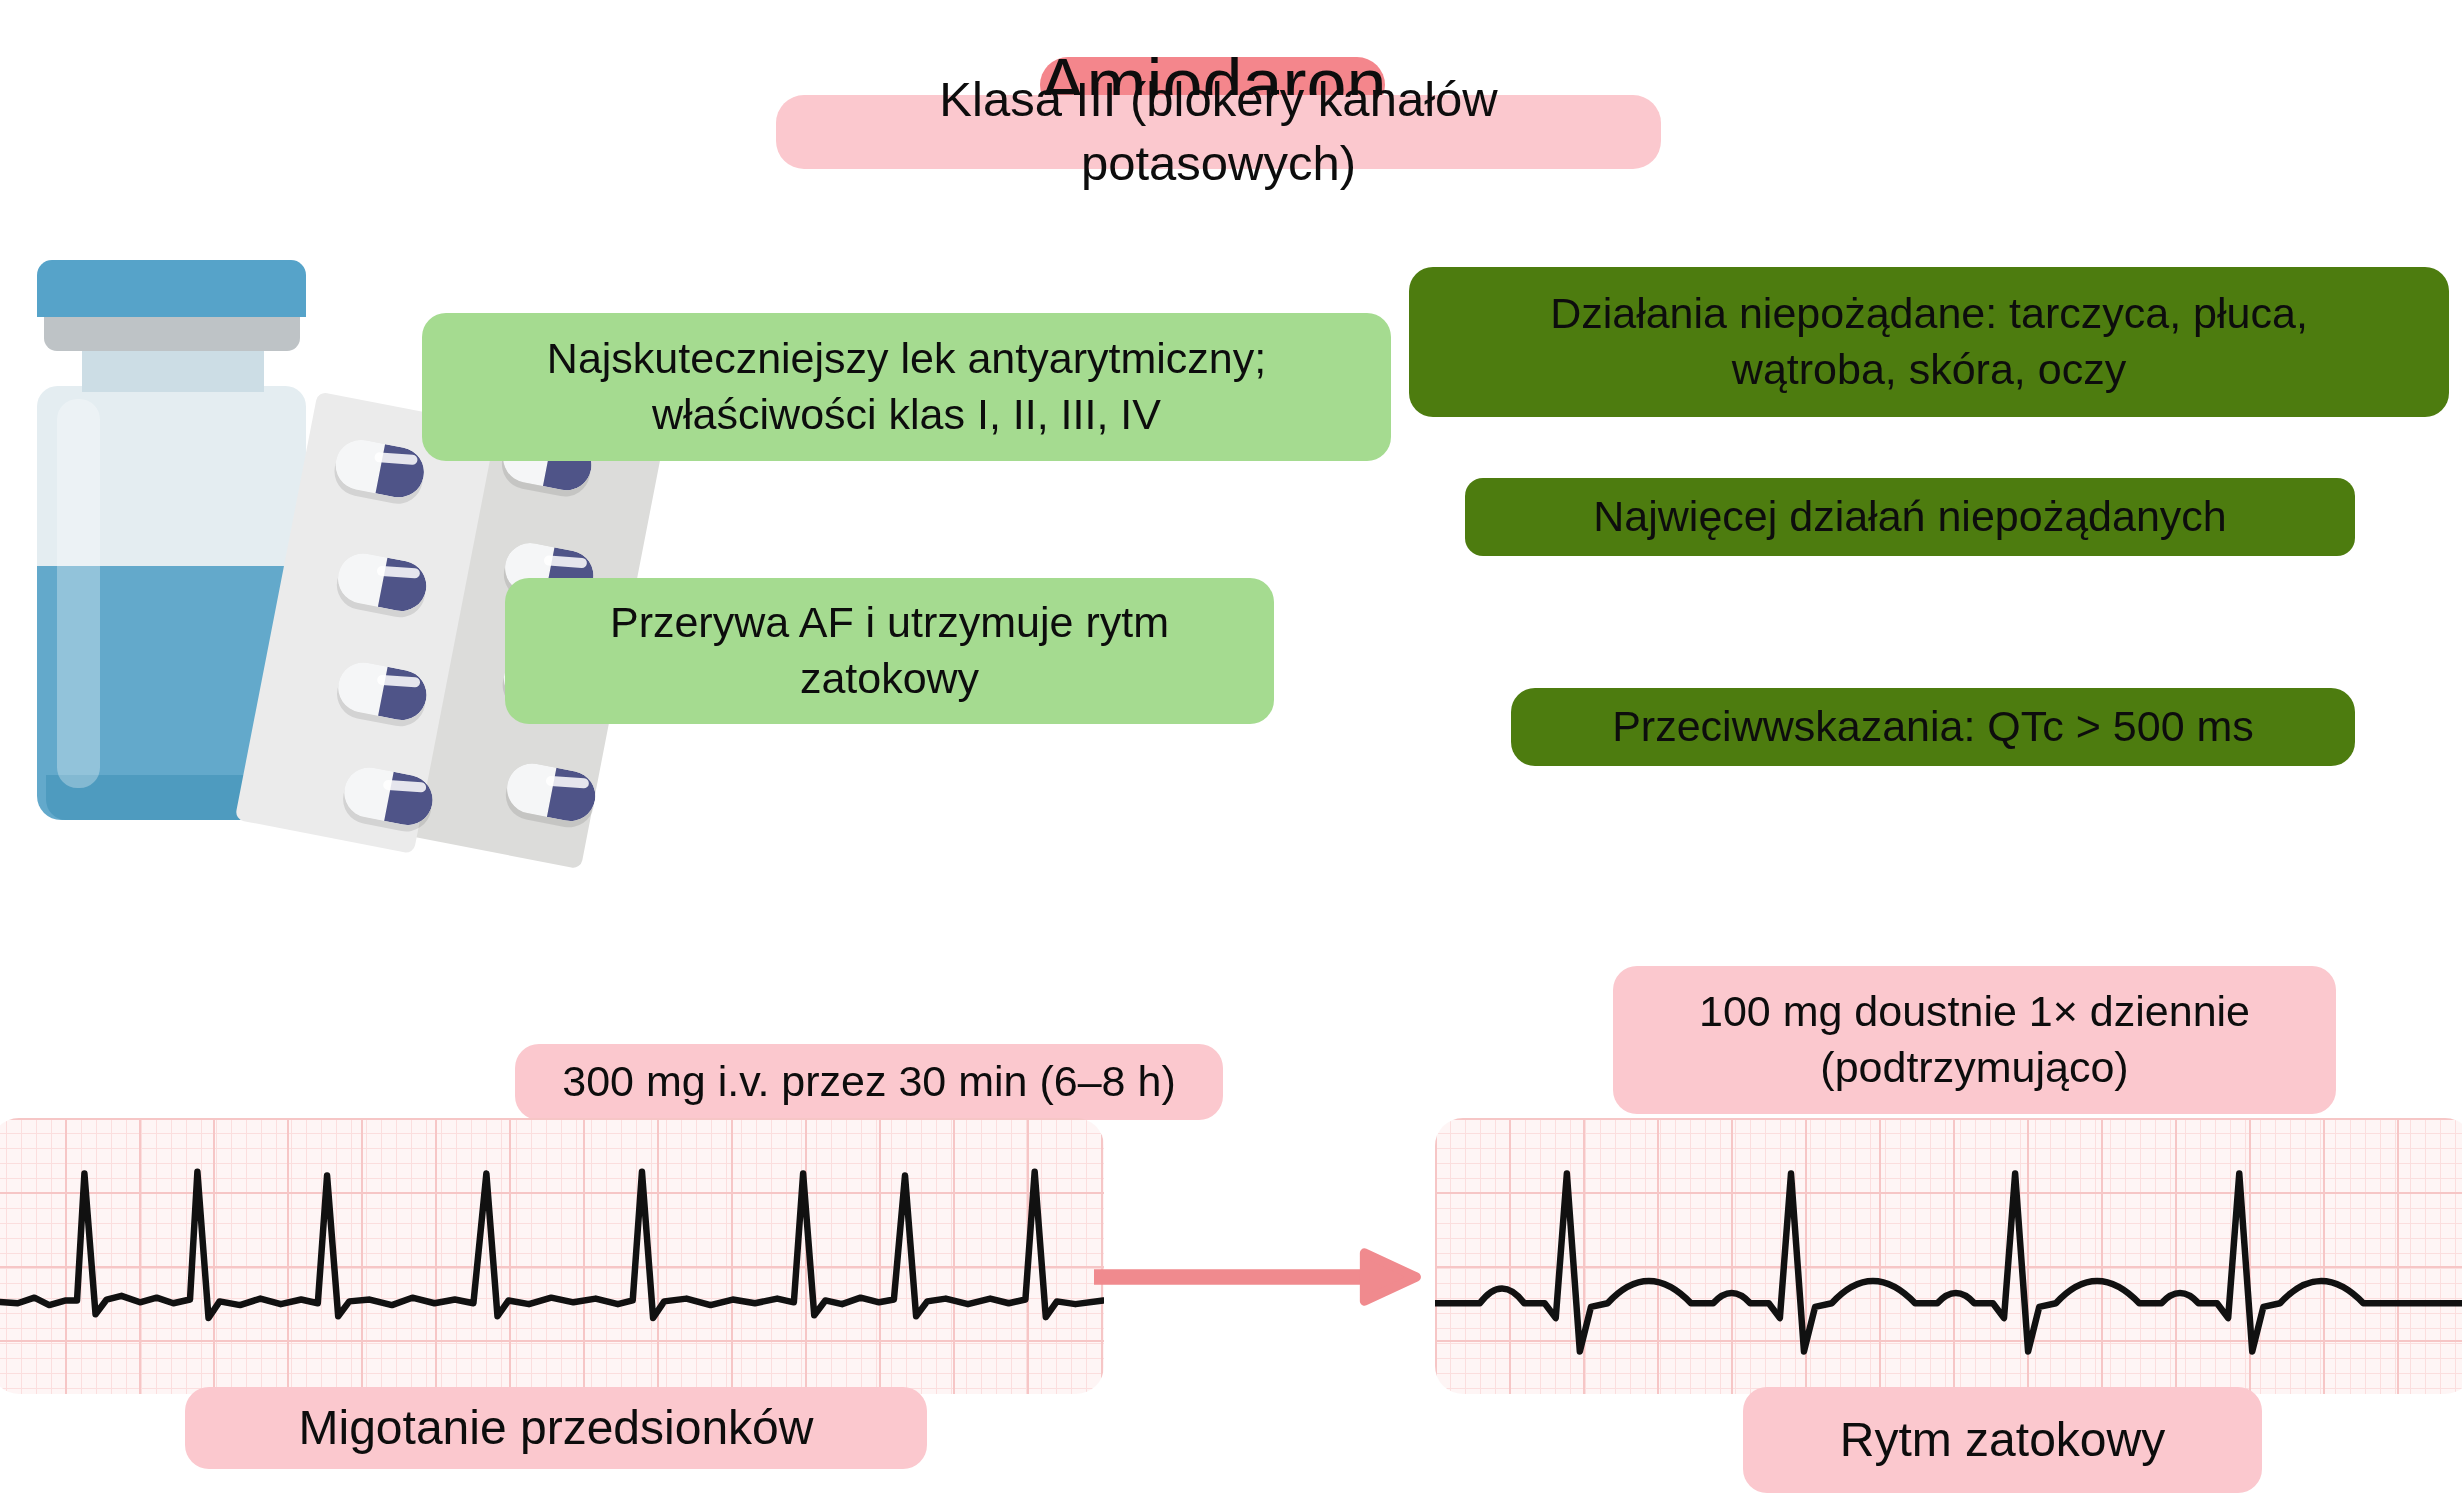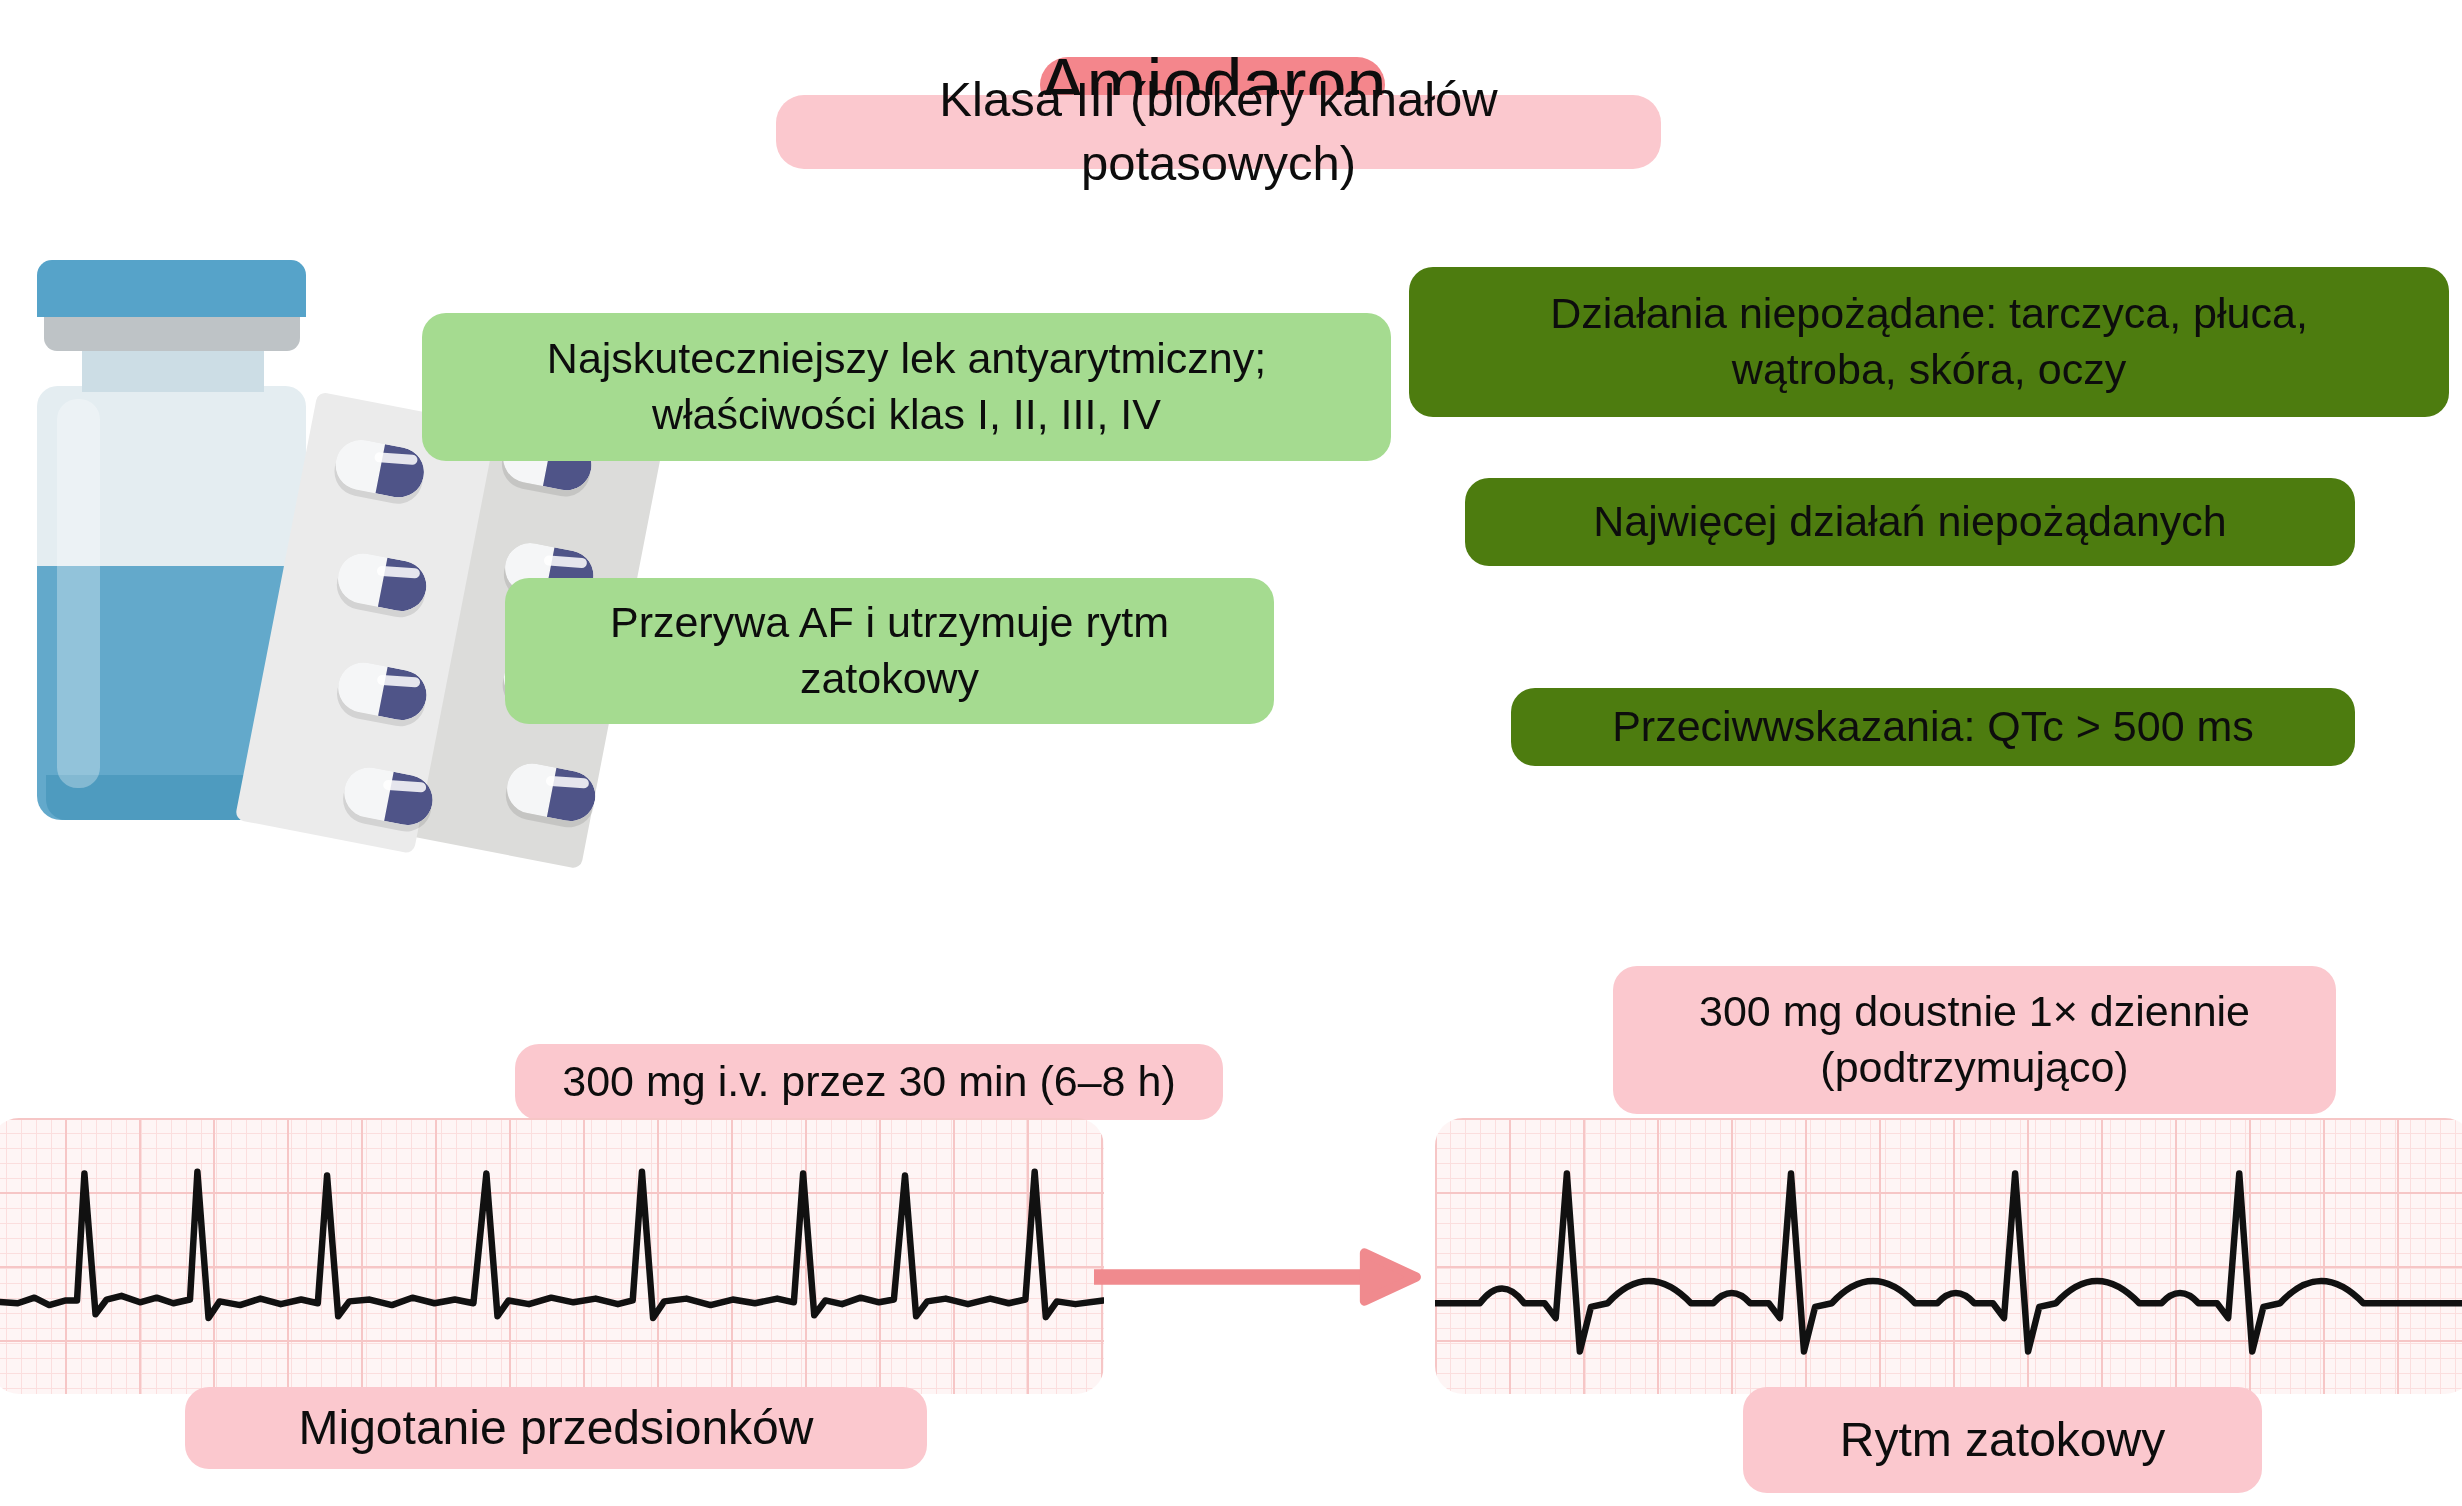--- a/index.html
+++ b/index.html
@@ -214,27 +214,27 @@
 
   <div class="box green-box" style="left:422px; top:313px; width:969px; height:148px; font-size:43px;">Najskuteczniejszy lek antyarytmiczny;
 właściwości klas I, II, III, IV</div>
 
   <div class="box green-box" style="left:505px; top:554px; width:769px; height:146px; font-size:43px;margin-top:24px;">Przerywa AF i utrzymuje rytm
 zatokowy</div>
 
   <div class="box red-box" style="left:1409px; top:267px; width:1040px; height:150px; font-size:43px;">Działania niepożądane: tarczyca, płuca,
 wątroba, skóra, oczy</div>
 
-  <div class="box red-box" style="left:1465px; top:478px; width:890px; height:88px; font-size:43px;">Najwięcej działań niepożądanych</div>
+  <div class="box red-box" style="left:1465px; top:478px; width:890px; height:78px; font-size:43px;border-radius:18px;">Najwięcej działań niepożądanych</div>
 
   <div class="box red-box" style="left:1511px; top:688px; width:844px; height:78px; font-size:43px;">Przeciwwskazania: QTc &gt; 500 ms</div>
 
   <div class="box pink-box" style="left:515px; top:1044px; width:708px; height:76px; font-size:43px;">300 mg i.v. przez 30 min (6–8 h)</div>
 
-  <div class="box pink-box" style="left:1613px; top:966px; width:723px; height:148px; font-size:43px;">300 mg doustnie 1× dziennie
+  <div class="box pink-box" style="left:1613px; top:966px; width:723px; height:148px; font-size:43px;">100 mg doustnie 1× dziennie
 (podtrzymująco)</div>
 
   <div class="ecg" style="left:-9.3px; top:1118px; width:1113px; height:276px;">
     <svg width="1113" height="276" viewBox="0 0 1200 298" aria-hidden="true">
       <path fill="none" stroke="#111111" stroke-width="7" stroke-linejoin="round" stroke-linecap="round" d="M0,198 L28,200 L46,194 L62,202 L80,197
                L92,197 L100,60 L112,212 L124,196
                L140,192 L160,199 L178,194 L196,200
                L214,196 L222,58 L234,216 L246,198
                L268,202 L290,195 L312,201 L334,196
                L352,200 L362,62 L374,214 L386,198

